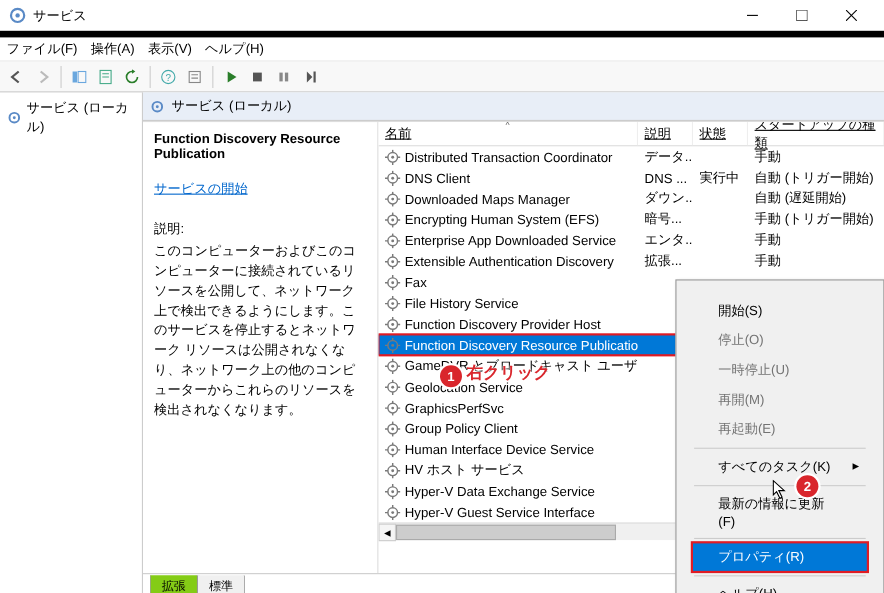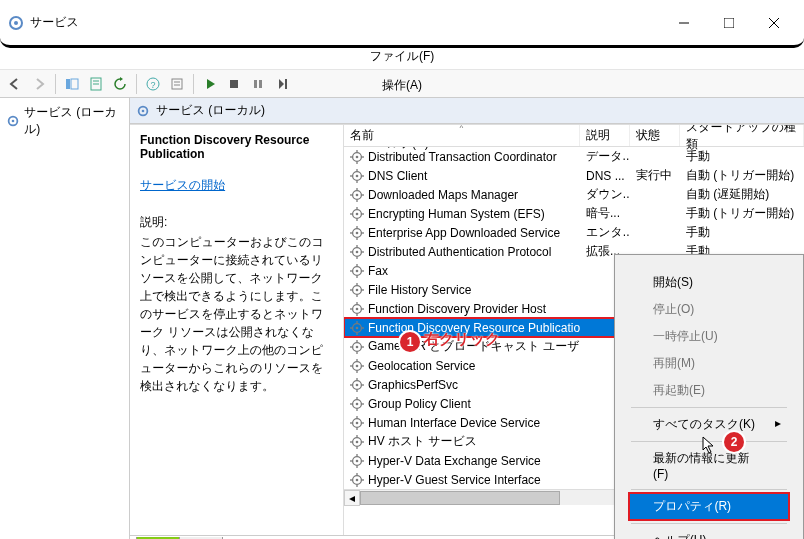--- a/index.html
+++ b/index.html
@@ -7,50 +7,49 @@
     margin: 0;
     font-family: "Yu Gothic UI", "Meiryo", sans-serif;
     font-size: 12px;
     background: #fff;
     width: 804px;
     height: 539px;
     overflow: hidden;
     position: relative;
   }
   .titlebar {
-    height: 48px;
+    height: 34px;
     display: flex;
     align-items: center;
     padding: 0 8px;
-    border-bottom: 3px solid #000000;
-    border-radius: 10px;
+    border-bottom: 6px solid #000000;
   }
   .titlebar .icon { width:16px; height:16px; margin-right:6px;}
   .titlebar .title { flex:1; font-size:12px;}
   .winbtn { width:45px; height:28px; display:flex; align-items:center; justify-content:center; color:#333;}
   .winbtn svg{width:10px;height:10px;}
-  .menubar { height:22px; display:flex; align-items:center; padding:0 6px; gap:12px; border-bottom:1px solid #e5e5e5;flex-direction:column;}
+  .menubar { height:22px; display:flex; align-items:center; padding:0 6px; gap:12px; border-bottom:1px solid #e5e5e5;}
   .menubar span { cursor:default;}
   .toolbar { height:28px; display:flex; align-items:center; padding:0 4px; gap:2px; border-bottom:1px solid #ccc; background:#f8f8f8;}
   .tb-sep { width:1px; height:20px; background:#ccc; margin:0 3px;}
   .tb-btn { width:22px; height:22px; display:flex; align-items:center; justify-content:center; border:1px solid transparent; border-radius:2px;}
   .tb-btn svg{width:14px;height:14px;}
   .body { display:flex; height:calc(539px - 30px - 22px - 28px);}
   .left-pane { width:130px; border-right:1px solid #ccc; padding:4px;}
   .tree-item { display:flex; align-items:center; gap:4px; padding:2px;}
   .right-pane { flex:1; display:flex; flex-direction:column;}
   .right-header { height:26px; display:flex; align-items:center; padding:0 6px; background:#e8eef7; border-bottom:1px solid #ccc; gap:6px;}
   .right-body { flex:1; display:flex; border-top:1px solid #ddd;}
   .desc-pane { width:214px; padding:8px 10px; border-right:1px solid #ddd;}
   .desc-pane .svc-name{font-weight:bold; margin-bottom:16px;}
   .desc-pane a{color:#0066cc; text-decoration:underline;}
   .desc-pane .label{margin-top:20px; margin-bottom:2px;}
   .desc-pane .txt{line-height:1.5;}
   .list-pane{flex:1; overflow:hidden; position:relative;}
-  .cols{display:flex; height:22px; border-bottom:1px solid #ddd; background:#fff;}
+  .cols{display:flex; height:22px; border-bottom:1px solid #ddd; background:#fff;text-decoration:underline;}
   .col{border-right:1px solid #eee; padding:3px 6px; font-size:12px; display:flex; align-items:center; position:relative;}
   .col .sort{position:absolute; left:50%; top:-2px; transform:translateX(-50%); font-size:8px; color:#666;}
   .rows{overflow:auto;}
   .row{display:flex; height:19px; align-items:center;}
   .row.sel{background:#0078d7; color:#fff;}
   .row.sel-border{outline:2px solid #e01b24; outline-offset:-1px;}
   .cell{padding:0 6px; white-space:nowrap; overflow:hidden; text-overflow:ellipsis; display:flex; align-items:center; gap:4px;}
   .gear{width:14px;height:14px;flex-shrink:0;}
   .tabs{height:22px; display:flex; align-items:flex-end; padding-left:6px; border-top:1px solid #ccc;}
   .tab{border:1px solid #999; border-top:none; padding:2px 10px; font-size:11px; background:#f0f0f0; border-radius:0 0 4px 4px; margin-right:-1px;}
@@ -343,21 +342,21 @@
                 <svg class="gear" viewBox="0 0 16 16">
                   <circle cx="8" cy="8" r="5" fill="none" stroke="#7a7a7a" stroke-width="1.5"></circle>
                   <circle cx="8" cy="8" r="1.5" fill="#7a7a7a"></circle>
                   <g stroke="#7a7a7a" stroke-width="1.5">
                     <line x1="8" y1="0" x2="8" y2="3"></line>
                     <line x1="8" y1="13" x2="8" y2="16"></line>
                     <line x1="0" y1="8" x2="3" y2="8"></line>
                     <line x1="13" y1="8" x2="16" y2="8"></line>
                   </g>
                 </svg>
-                <span>Distributed Authentication Protocol</span>
+                <span>Extensible Authentication Discovery</span>
               </div>
               <div class="cell" style="width:50px">
                 <span>拡張...</span>
               </div>
               <div class="cell" style="width:50px">
                 <span></span>
               </div>
               <div class="cell" style="flex:1">
                 <span>手動</span>
               </div>

